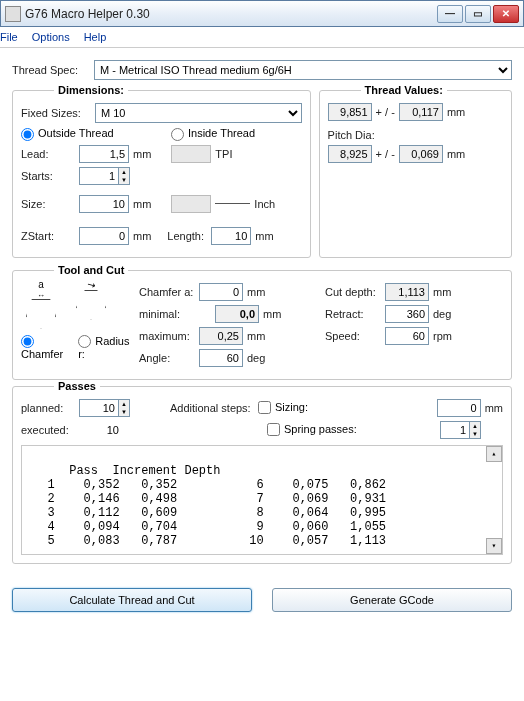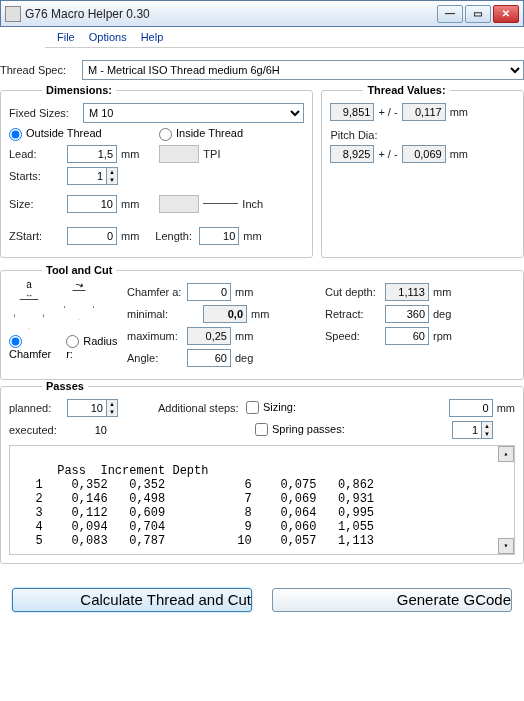--- a/index.html
+++ b/index.html
@@ -4,23 +4,23 @@
 <style>
 * { box-sizing: border-box; margin: 0; padding: 0; }
 body { font-family: Tahoma, Arial, sans-serif; font-size: 11px; background: #fff; width: 524px; }
 .titlebar { background: linear-gradient(#fdfefe, #e8eff8, #d7e4f2); border: 1px solid #5a7ba0; height: 27px; display: flex; align-items: center; padding: 0 4px; }
 .titlebar-icon { width: 16px; height: 16px; margin-right: 4px; background: #e0e0e0; border: 1px solid #888; }
 .titlebar-title { flex: 1; color: #222; font-size: 12px; }
 .winbtn { width: 26px; height: 18px; margin-left: 2px; border: 1px solid #7a99b8; border-radius: 2px; display: flex; align-items: center; justify-content: center; font-size: 10px; font-weight: bold; }
 .winbtn.min { background: linear-gradient(#f5f9fd,#cfe0f0); color: #333; }
 .winbtn.max { background: linear-gradient(#f5f9fd,#cfe0f0); color: #333; }
 .winbtn.close { background: linear-gradient(#f08080,#c83030); color: #fff; border-color: #a02020; }
-.menubar { display: flex; padding: 4px 12px; border-bottom: 1px solid #ccc; margin-left: 45px; }
+.menubar { display: flex; padding: 4px 0; border-bottom: 1px solid #ccc; }
 .menubar span { margin-right: 14px; color: #003399; cursor: default; }
-.content { padding: 8px 0; }
+.content { padding: 8px 12px; }
 .row { display: flex; align-items: center; margin: 4px 0; }
 .lbl { color: #222; }
 select { font-size: 11px; padding: 1px; border: 1px solid #7a96ac; background: #fff; height: 20px; }
 input[type=text] { font-size: 11px; padding: 1px 3px; border: 1px solid #7a96ac; text-align: right; height: 18px; }
 input[readonly] { background: #f0f0f0; }
 .group { border: 1px solid #c8c8c8; border-radius: 3px; margin: 6px 0; padding: 8px; position: relative; }
 .group-title { position: absolute; top: -7px; left: 8px; background: #fff; padding: 0 4px; font-weight: bold; font-size: 11px; margin-left: 33px; }
 .cols { display: flex; gap: 8px; }
 input[type=radio] { margin-right: 4px; vertical-align: middle; }
 input[type=checkbox] { margin-right: 4px; vertical-align: middle; }
@@ -30,21 +30,21 @@
 .stepper input { width: 40px; }
 .stepper-buttons { display: flex; flex-direction: column; border: 1px solid #7a96ac; border-left: none; }
 .stepper-buttons span { font-size: 6px; line-height: 8px; padding: 0 2px; background: #f0f0f0; cursor: pointer; }
 .icon-shape { width: 40px; height: 50px; display: flex; flex-direction: column; align-items: center; }
 .pentagon { width: 30px; height: 30px; background: #fff; border: 1px solid #444; clip-path: polygon(20% 0, 80% 0, 100% 60%, 50% 100%, 0 60%); }
 .monotable { font-family: 'Courier New', monospace; font-size: 12px; white-space: pre; border: 1px solid #c8c8c8; padding: 4px; height: 110px; overflow: auto; margin-top: 6px; position: relative; }
 .scroll-up, .scroll-down { position: absolute; right: 0; width: 16px; height: 16px; background: #e8e8e8; border: 1px solid #aaa; font-size: 8px; text-align: center; line-height: 14px; }
 .scroll-up { top: 0; }
 .scroll-down { bottom: 0; }
 .buttons { display: flex; gap: 20px; padding: 10px 12px 14px; }
-.btn { flex: 1; height: 24px; border: 1px solid #7a96ac; border-radius: 3px; background: linear-gradient(#fefefe,#e4ecf4); font-size: 15px; cursor: pointer; text-align: right; }
+.btn { flex: 1; height: 24px; border: 1px solid #7a96ac; border-radius: 3px; background: linear-gradient(#fefefe,#e4ecf4); font-size: 11px; cursor: pointer; }
 .btn.primary { border: 1px solid #3c7fb1; box-shadow: 0 0 2px #6fb7e8; background: linear-gradient(#f2f8fd,#d0e6f7); }
 .hline { width: 35px; border-top: 1px solid #555; display: inline-block; vertical-align: middle; margin: 0 4px; }
 </style>
 </head>
 <body>
 
 <div class="titlebar">
   <div class="titlebar-icon"></div>
   <div class="titlebar-title">G76 Macro Helper 0.30</div>
   <div class="winbtn min">—</div>

